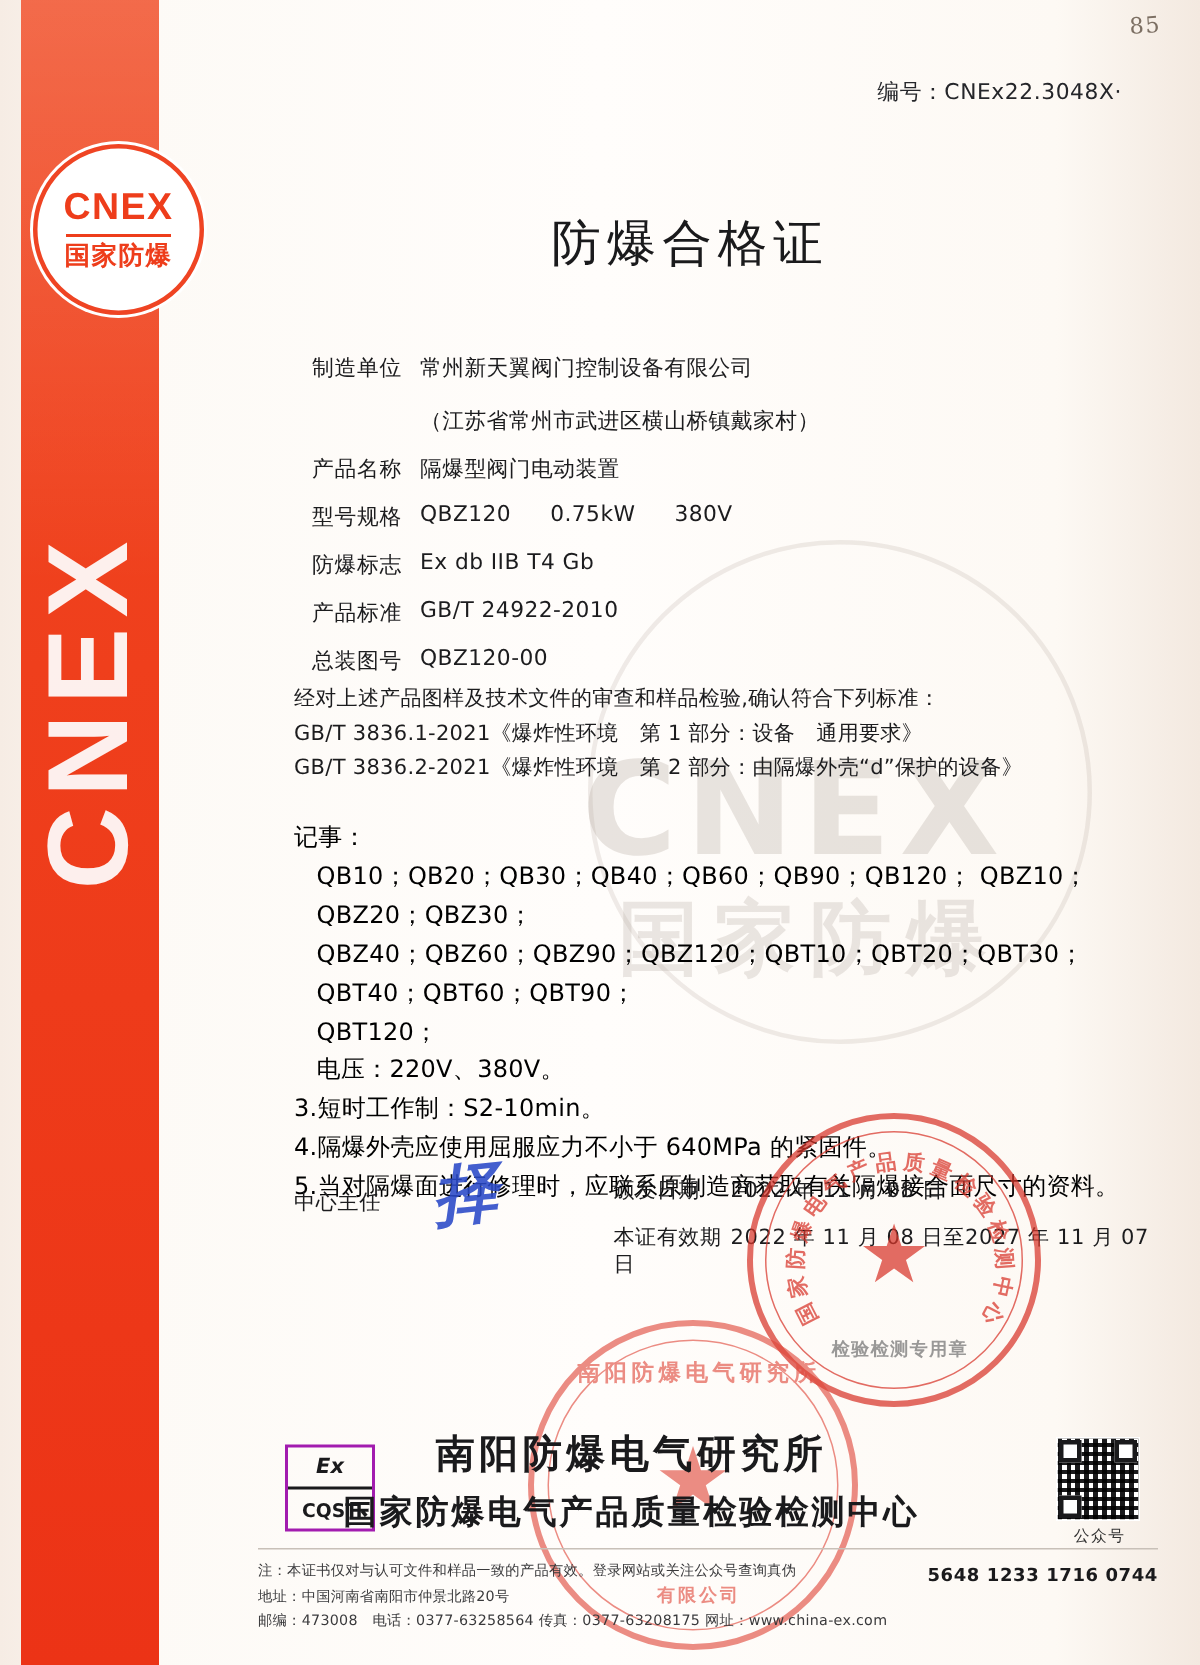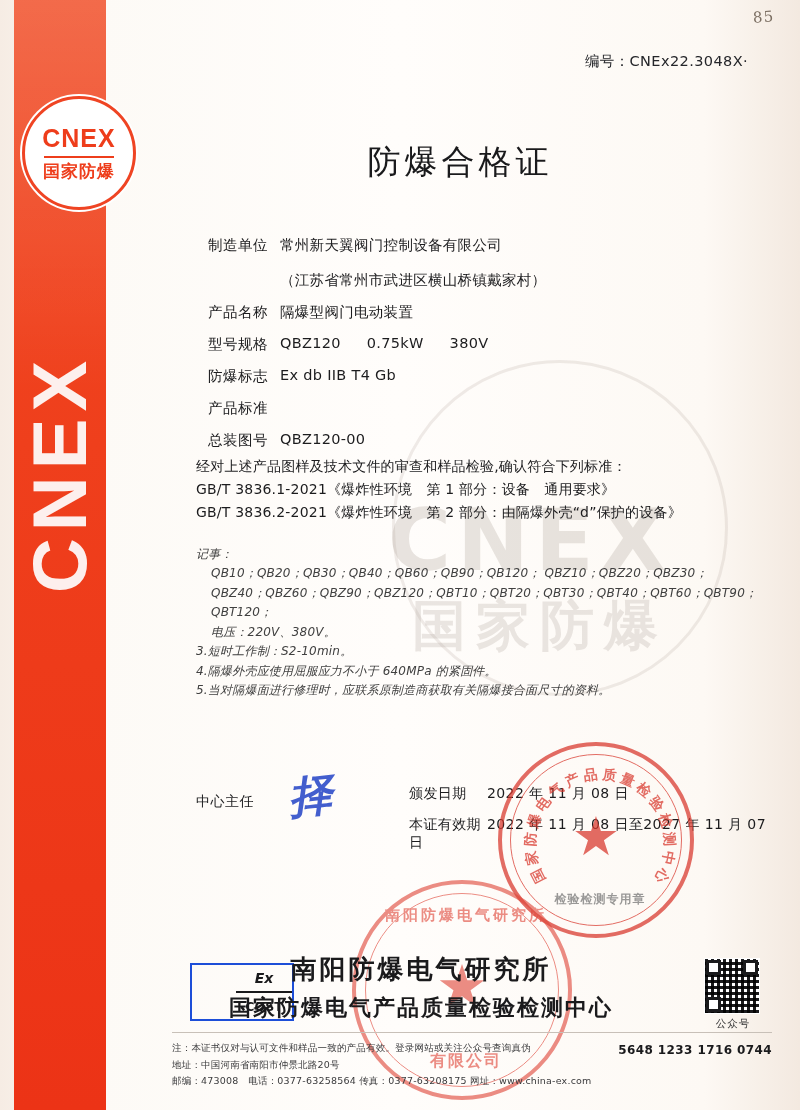--- a/index.html
+++ b/index.html
@@ -164,25 +164,24 @@
     font-size: 14px;
     line-height: 1.65;
     color: #1c1c1e;
     letter-spacing: 0.2px;
   }
   .notes {
     position: absolute;
     left: 196px;
     top: 545px;
     width: 580px;
-    font-size: 12px;
+    font-size: 16px;
     line-height: 1.62;
-    color: #404040;
+    color: #000000;
     letter-spacing: 0.2px;
-    font-style: italic;
   }
   .notes .indent {
     padding-left: 15px;
   }
   
   .sig-area {
     position: absolute;
     left: 196px;
     top: 785px;
     width: 580px;
@@ -311,21 +310,21 @@
     font-weight: bold;
     letter-spacing: 3px;
   }
   .seal2 .seal-bottom {
     position: absolute;
     left: 0;
     bottom: 24px;
     width: 220px;
     text-align: center;
     color: #e0483b;
-    font-size: 16px;
+    font-size: 12px;
     font-weight: bold;
     letter-spacing: 2px;
   }
   
   .watermark {
     position: absolute;
     left: 270px;
     top: 490px;
     width: 520px;
     text-align: center;
@@ -377,24 +376,23 @@
     letter-spacing: 2px;
     color: #1a1a1c;
     margin-top: 6px;
   }
   .ex-badge {
     position: absolute;
     left: 190px;
     top: 963px;
     width: 56px;
     height: 54px;
-    border: 2px solid #1d4ed8;
+    border: 2px solid #a21caf;
     display: flex;
     flex-direction: column;
-    padding-left: 44px;
   }
   .ex-badge .top, .ex-badge .bot {
     flex: 1;
     display: flex;
     align-items: center;
     justify-content: center;
     font-size: 14px;
     font-weight: bold;
     color: #1a1a1c;
   }
@@ -504,20 +502,21 @@
       <div class="fvalue">
         <span>QBZ120</span><span class="gap"></span><span>0.75kW</span><span class="gap"></span><span>380V</span>
       </div>
     </div>
     <div class="frow">
       <div class="flabel">防爆标志</div>
       <div class="fvalue">Ex db IIB T4 Gb</div>
     </div>
     <div class="frow">
       <div class="flabel">产品标准</div>
+      <div class="fvalue">GB/T 24922-2010</div>
     </div>
     <div class="frow">
       <div class="flabel">总装图号</div>
       <div class="fvalue">QBZ120-00</div>
     </div>
   </div>
 
   <div class="para">
     <div>经对上述产品图样及技术文件的审查和样品检验,确认符合下列标准：</div>
     <div>GB/T 3836.1-2021《爆炸性环境　第 1 部分：设备　通用要求》</div>

